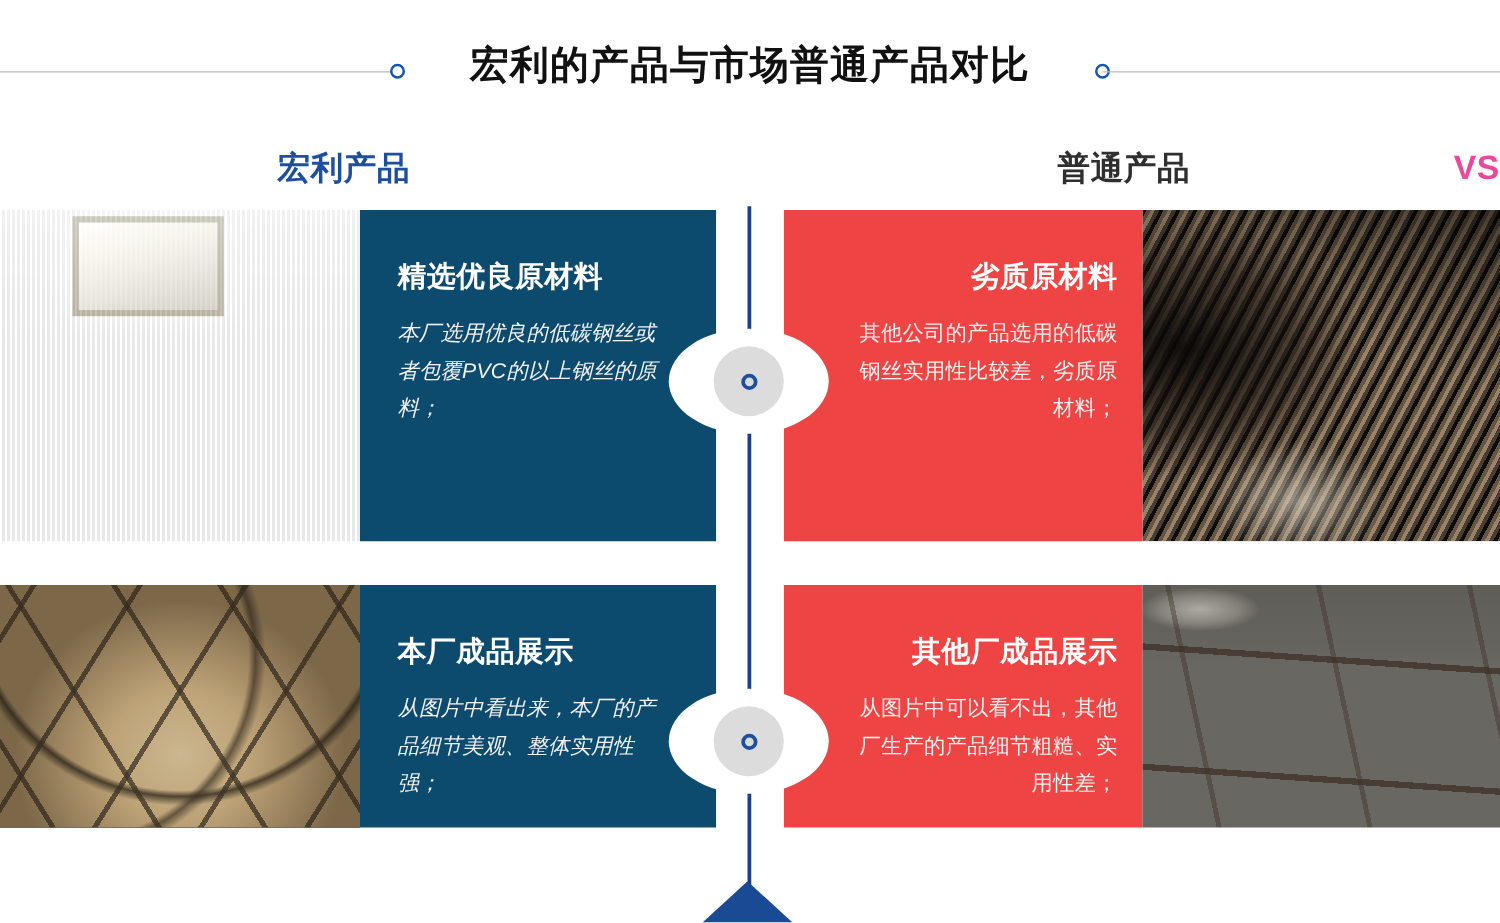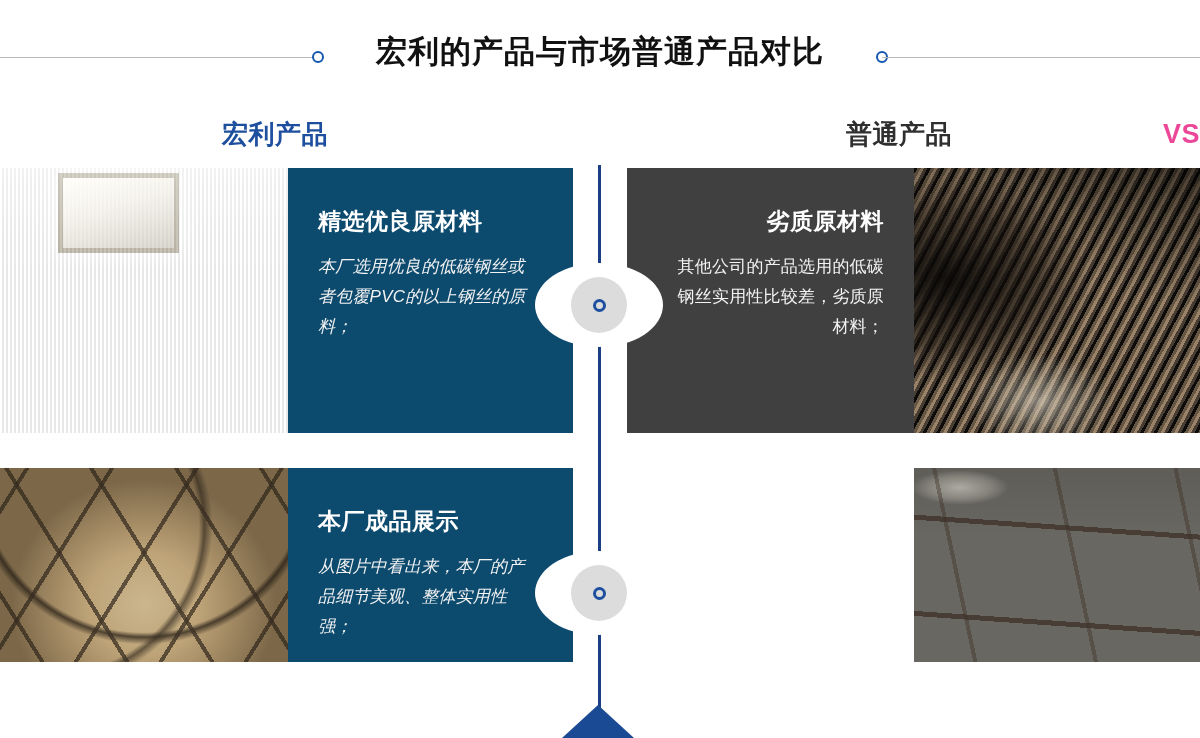--- a/index.html
+++ b/index.html
@@ -100,23 +100,23 @@
     top: 0;
     height: 100%;
     padding: 38px 30px 0 30px;
   }
   .panel.left {
     left: 288px; width: 285px;
     background: #0c4a6e;
   }
   .panel.right {
     left: 627px; width: 287px;
-    background: #404040;
+    background: #ef4444;
     text-align: right;
-    padding-left: 28px; padding-right: 30px;
+    padding-left: 28px; padding-right: 20px;
   }
   .panel-title {
     font-size: 23px;
     font-weight: bold;
     color: #ffffff;
     line-height: 30px;
     margin-bottom: 16px;
     letter-spacing: 0.5px;
   }
   .panel-body {
@@ -323,20 +323,24 @@
     </div>
 
     <div class="row row2">
       <div class="photo left">
         <div class="img-gabionrock"></div>
       </div>
       <div class="panel left">
         <div class="panel-title">本厂成品展示</div>
         <div class="panel-body">从图片中看出来，本厂的产品细节美观、整体实用性强；</div>
       </div>
+      <div class="panel right">
+        <div class="panel-title">其他厂成品展示</div>
+        <div class="panel-body">从图片中可以看不出，其他厂生产的产品细节粗糙、实用性差；</div>
+      </div>
       <div class="photo right">
         <div class="img-gabionwall"></div>
       </div>
     </div>
   </div>
 
   <div class="spine-gap"></div>
   <div class="spine-line"></div>
   <div class="node-halo h1"></div>
   <div class="node-halo h2"></div>

